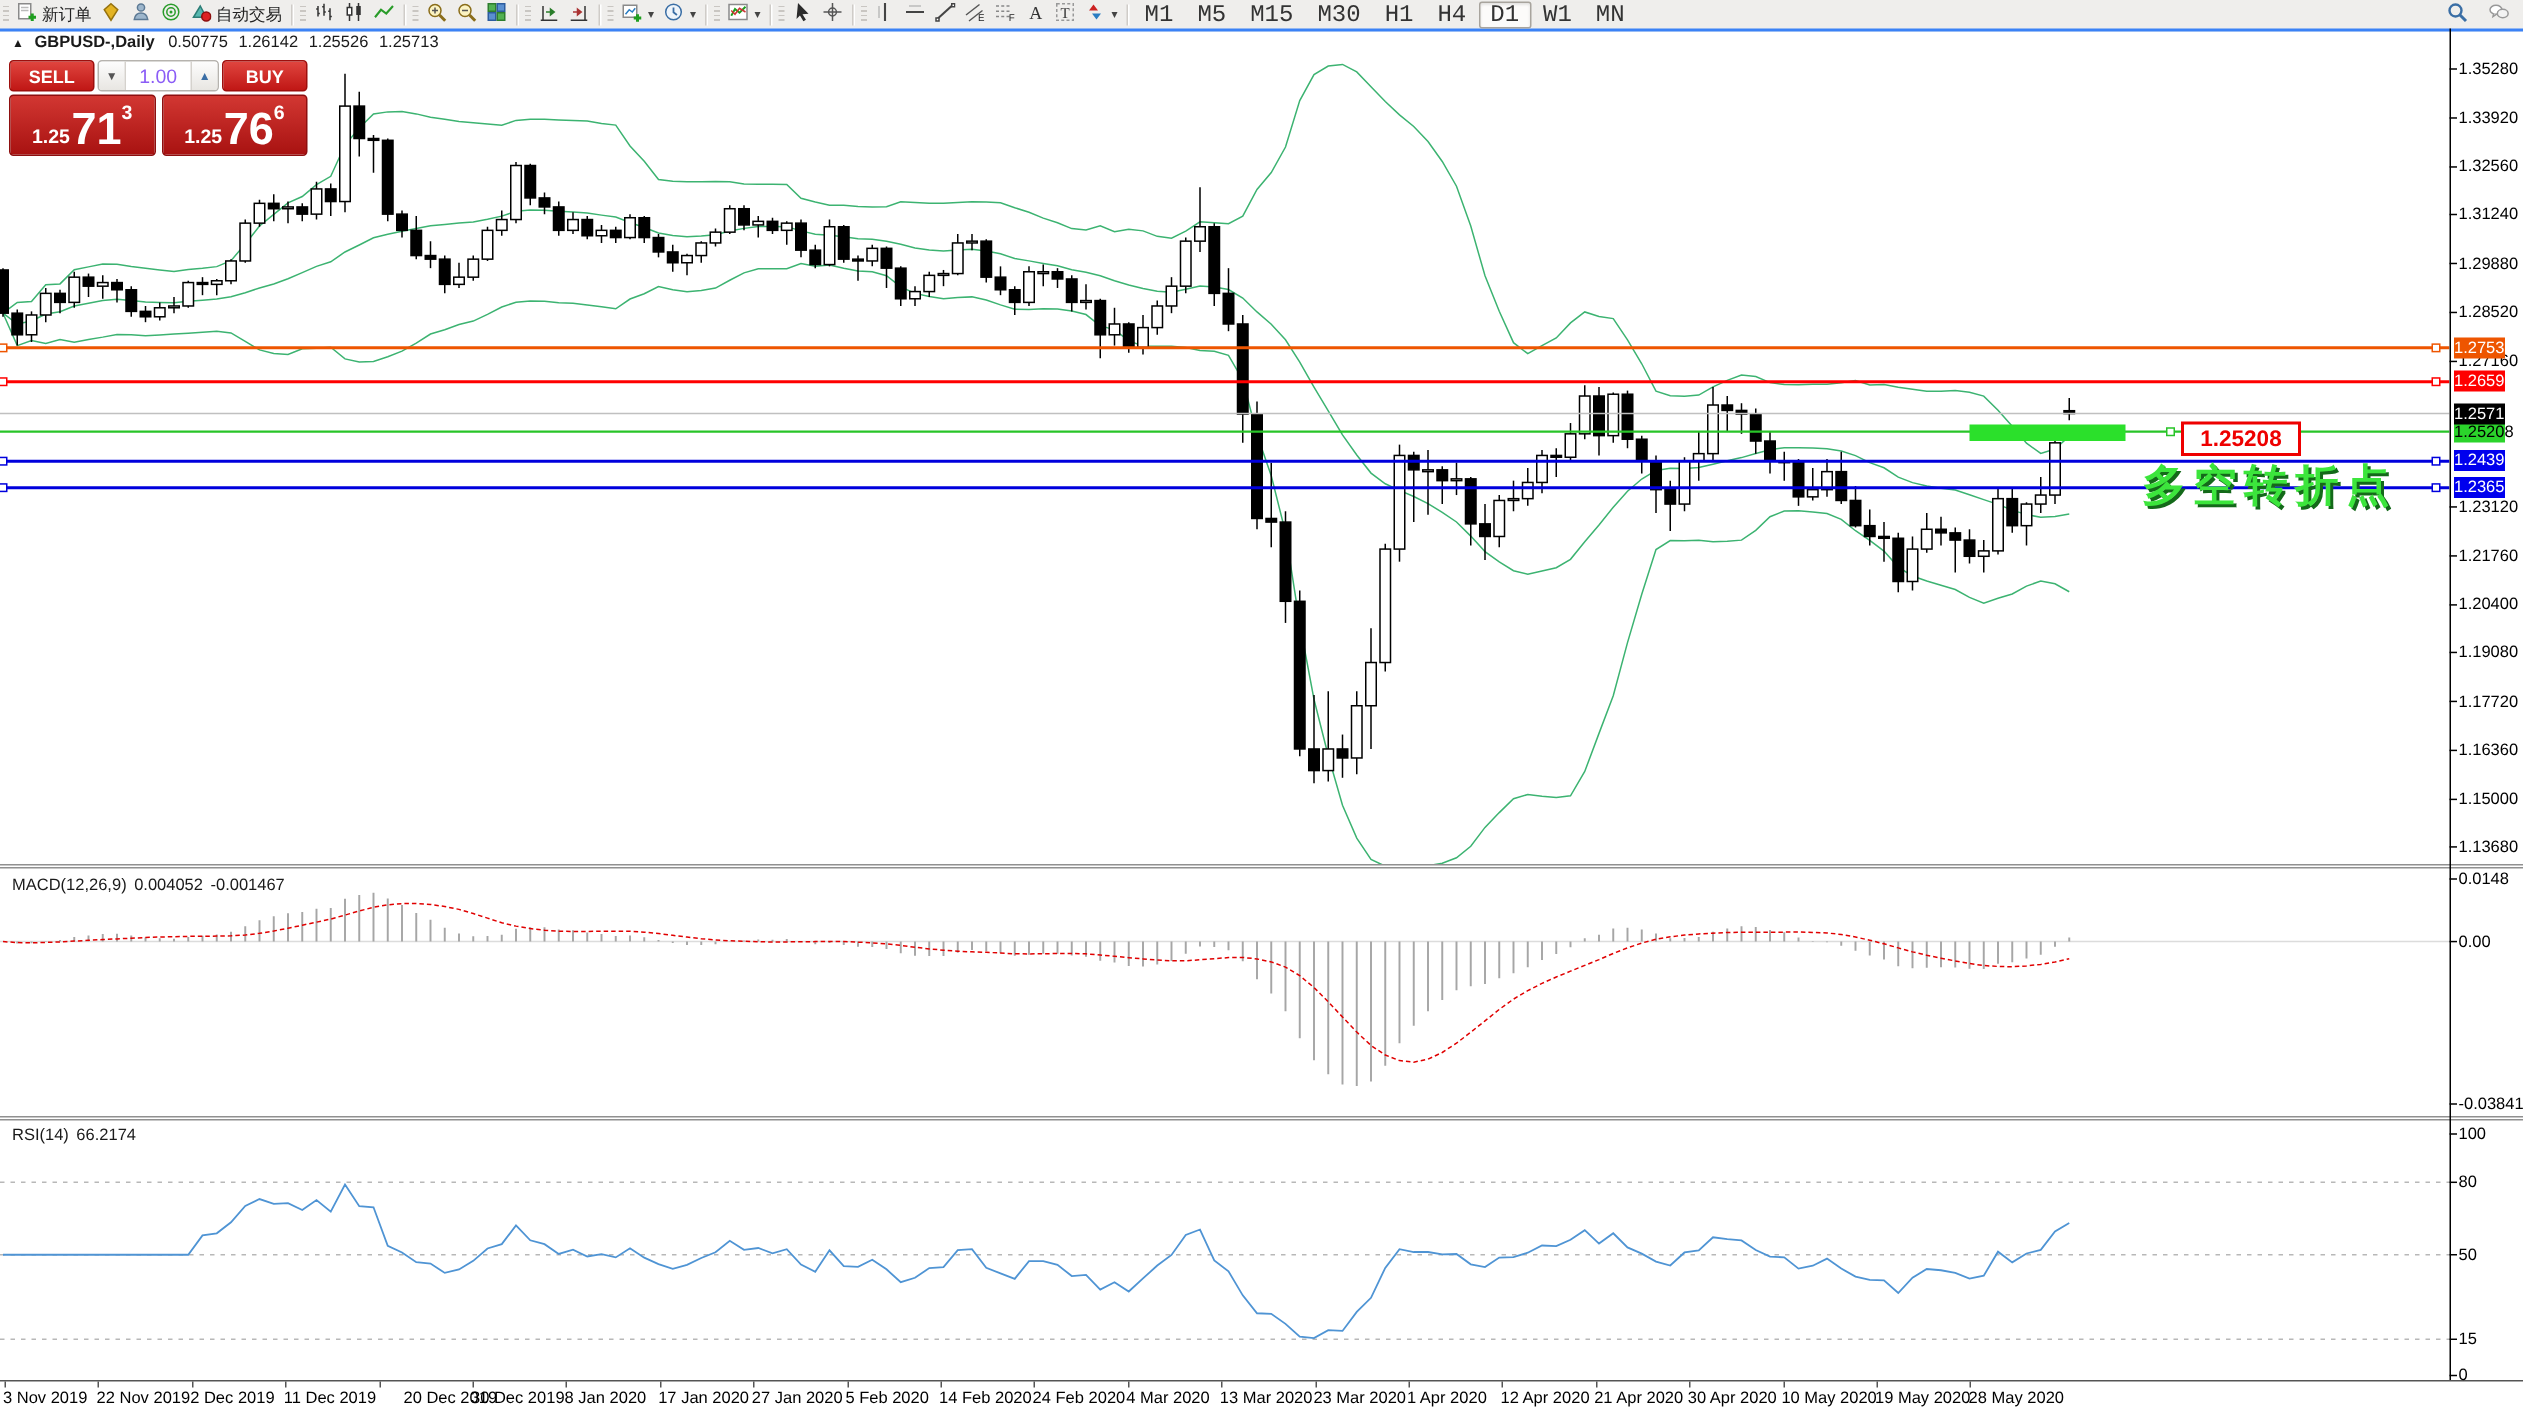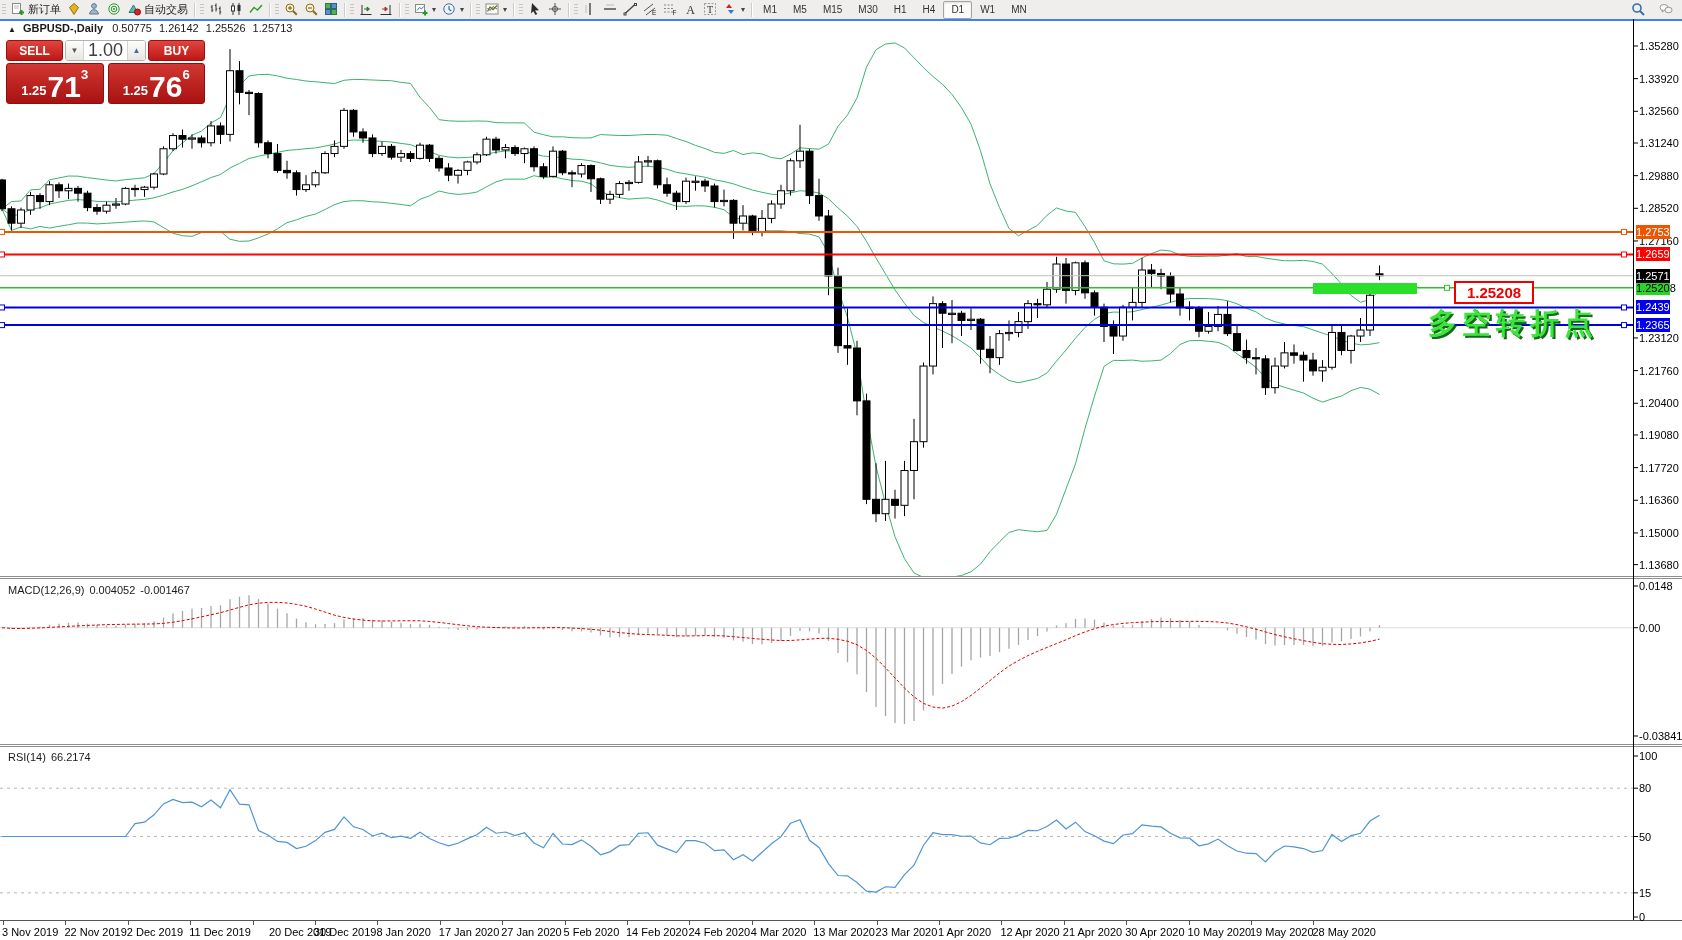--- a/index.html
+++ b/index.html
@@ -7,38 +7,38 @@
        font-family:"Liberation Sans",sans-serif;-webkit-font-smoothing:antialiased;}
   
   .toolbar{position:absolute;left:0;top:0;width:1682px;height:19px;
     background:linear-gradient(#fefefe,#ececе9);background-color:#efeeec;
     border-bottom:2px solid #3b82f6;display:flex;align-items:center;font-size:11px;color:#222;}
   .tb-handle{width:4px;height:12px;margin:0 2px;
     background:repeating-linear-gradient(180deg,#c9c6c2 0 1px,transparent 1px 3px);}
   .tb-btn{height:17px;display:flex;align-items:center;gap:3px;padding:0 3px;border-radius:2px;cursor:default;}
   .tb-sep{width:1px;height:14px;background:#cfccc8;margin:0 3px;box-shadow:1px 0 0 #fff;}
   .tb-caret{font-size:8px;color:#444;margin-left:1px;}
-  .tf-btn{padding:0 7px;height:16px;display:flex;align-items:center;font-size:10px;color:#333;border:1px solid transparent;border-radius:2px;}
+  .tf-btn{padding:0 7px;height:16px;display:flex;align-items:center;font-size:16px;color:#333;border:1px solid transparent;border-radius:2px;font-family:Liberation Mono, monospace;}
   .tf-btn.active{background:#fcfbfa;border:1px solid #a8a49d;box-shadow:inset 0 1px 2px rgba(0,0,0,.12);}
   .tb-right{margin-left:auto;display:flex;align-items:center;padding-right:6px;gap:8px;}
   
   .chart-title{position:absolute;left:8px;top:22px;font-size:11px;color:#1a1a1a;z-index:6;}
   .chart-title .sym{font-weight:bold;margin-right:6px;}
   .chart-title span{margin-right:4px;}
   
   .trade-panel{position:absolute;left:6px;top:40px;width:199px;z-index:7;}
   .tp-row1{display:flex;height:21px;gap:2px;}
   .tp-sell-btn,.tp-buy-btn{width:55px;background:linear-gradient(#e0453f,#c01715);color:#fff;
      font-size:12px;font-weight:bold;display:flex;align-items:center;justify-content:center;
      border-radius:3px;border:1px solid #9d0f0d;}
   .tp-vol{flex:1;display:flex;border:1px solid #b6b3ae;border-radius:3px;background:#fff;overflow:hidden;}
   .tp-caret{width:17px;background:linear-gradient(#fdfdfd,#e8e6e2);display:flex;align-items:center;justify-content:center;
      font-size:8px;color:#555;border-right:1px solid #d5d2cd;}
   .tp-caret:last-child{border-right:none;border-left:1px solid #d5d2cd;color:#3a6ea5;}
-  .tp-vol-val{flex:1;display:flex;align-items:center;justify-content:center;font-size:18px;color:#404040;}
+  .tp-vol-val{flex:1;display:flex;align-items:center;justify-content:center;font-size:13px;color:#8b5cf6;}
   .tp-row2{display:flex;gap:4px;margin-top:2px;}
   .tp-tile{width:96px;height:37px;border-radius:3px;border:1px solid #8e0f0f;
      background:linear-gradient(#d23732,#a81211);color:#fff;display:flex;align-items:flex-end;justify-content:center;padding-bottom:2px;}
   .tp-small{font-size:13px;font-weight:bold;margin-right:1px;line-height:20px;}
   .tp-big{font-size:30px;font-weight:bold;line-height:29px;}
   .tp-sup{font-size:13px;font-weight:bold;align-self:flex-start;margin-top:3px;}
   
   #plot{position:absolute;left:0;top:0;z-index:1;}
   
   .ax-label{position:absolute;left:1639px;font-size:11px;color:#000;line-height:12px;z-index:2;}

